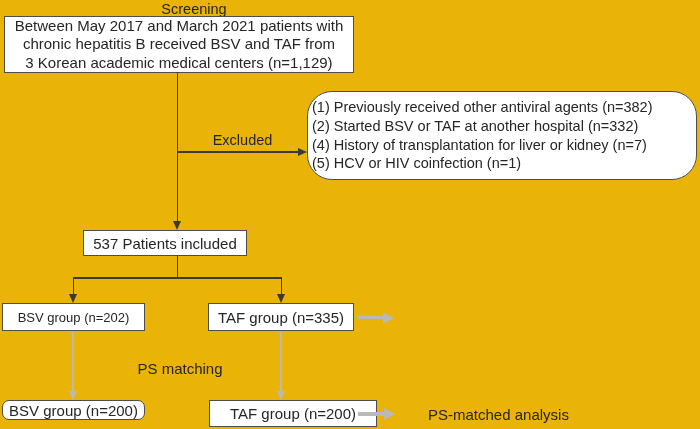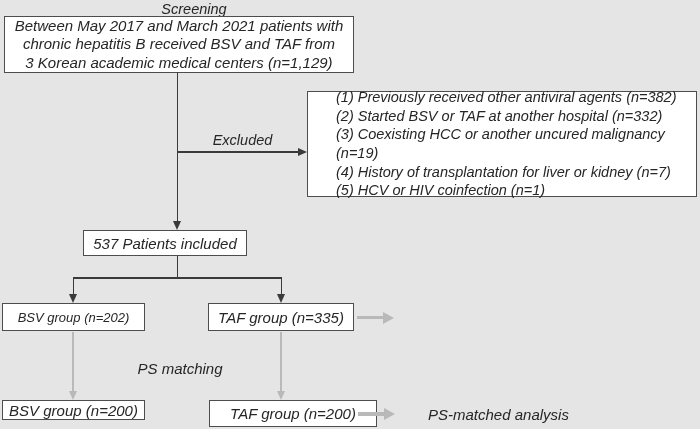--- a/index.html
+++ b/index.html
@@ -5,23 +5,22 @@
   * { margin: 0; padding: 0; box-sizing: border-box; }
   html, body { background: #ffffff; }
   body {
     font-family: "Liberation Sans", "DejaVu Sans", sans-serif;
     color: #262626;
   }
   #stage {
     position: relative;
     width: 700px;
     height: 429px;
-    background: #e5e5e5;
+    background: #eab308;
     overflow: hidden;
-    font-style: italic;
   }
   .box {
     position: absolute;
     background: #ffffff;
     border: 1.5px solid #4d4d4d;
     display: flex;
     align-items: center;
     justify-content: center;
     text-align: center;
     color: #262626;
@@ -59,31 +58,31 @@
   .ah-right-gray {
     position: absolute; width: 0; height: 0;
     border-top: 6px solid transparent;
     border-bottom: 6px solid transparent;
     border-left: 11px solid #b9b9b9;
   }
 
   #screening-label { left: 114px; top: 1px; width: 160px; font-size: 14.5px; }
   #top-box { left: 4px; top: 16px; width: 350px; height: 57px; font-size: 15px; line-height: 18.5px; }
   #excluded-box {
-    left: 307px; top: 91px; width: 390px; height: 106px;
+    left: 307px; top: 91px; width: 390px; height: 89px;
     font-size: 14.5px; line-height: 18.6px;
-    text-align: left; justify-content: flex-start; padding-left: 28px;
+    text-align: left; justify-content: flex-start; padding-left: 4px; border-radius: 25px;
   }
   #excluded-label { left: 190px; top: 132px; width: 105px; font-size: 14.5px; }
   #included-box { left: 83px; top: 230px; width: 164px; height: 26px; font-size: 15px; }
   #bsv-group-box { left: 2px; top: 303px; width: 143px; height: 28px; font-size: 13px; }
   #taf-group-box { left: 208px; top: 303px; width: 146px; height: 28px; font-size: 15px; }
   #primary-analysis-label { left: 398px; top: 309px; font-size: 15px; }
   #ps-matching-label { left: 120px; top: 360px; width: 120px; font-size: 15px; }
-  #bsv-matched-box { left: 2px; top: 400px; width: 143px; height: 20px; font-size: 15px; }
+  #bsv-matched-box { left: 2px; top: 400px; width: 143px; height: 20px; font-size: 15px; border-radius: 7px; }
   #taf-matched-box { left: 209px; top: 400px; width: 168px; height: 27px; font-size: 15px; }
   #ps-matched-analysis-label { left: 400px; top: 406px; font-size: 15px; margin-left: 28px; }
 </style>
 </head>
 <body>
 
 <div id="stage">
 
   <div id="screening-label" class="lbl center">Screening</div>
 
@@ -99,21 +98,20 @@
   <div class="ah-down-dark" style="left:172.5px; top:221px"></div>
 
   <div class="dline" style="left:177px; top:151px; width:121px; height:1.5px"></div>
   <div class="ah-right-dark" style="left:298px; top:147.5px"></div>
   <div id="excluded-label" class="lbl center">Excluded</div>
 
   <div id="excluded-box" class="box">
     <div class="box-lines">
       <span>(1) Previously received other antiviral agents (n=382)</span>
       <span>(2) Started BSV or TAF at another hospital (n=332)</span>
-      <span>(3) Coexisting HCC or another uncured malignancy (n=19)</span>
       <span>(4) History of transplantation for liver or kidney (n=7)</span>
       <span>(5) HCV or HIV coinfection (n=1)</span>
     </div>
   </div>
 
   <div id="included-box" class="box">537 Patients included</div>
 
   <div class="dline" style="left:176.5px; top:256px; width:1.5px; height:22px"></div>
   <div class="dline" style="left:72.5px; top:277px; width:209px; height:1.5px"></div>
   <div class="dline" style="left:72.5px; top:277px; width:1.5px; height:17px"></div>

